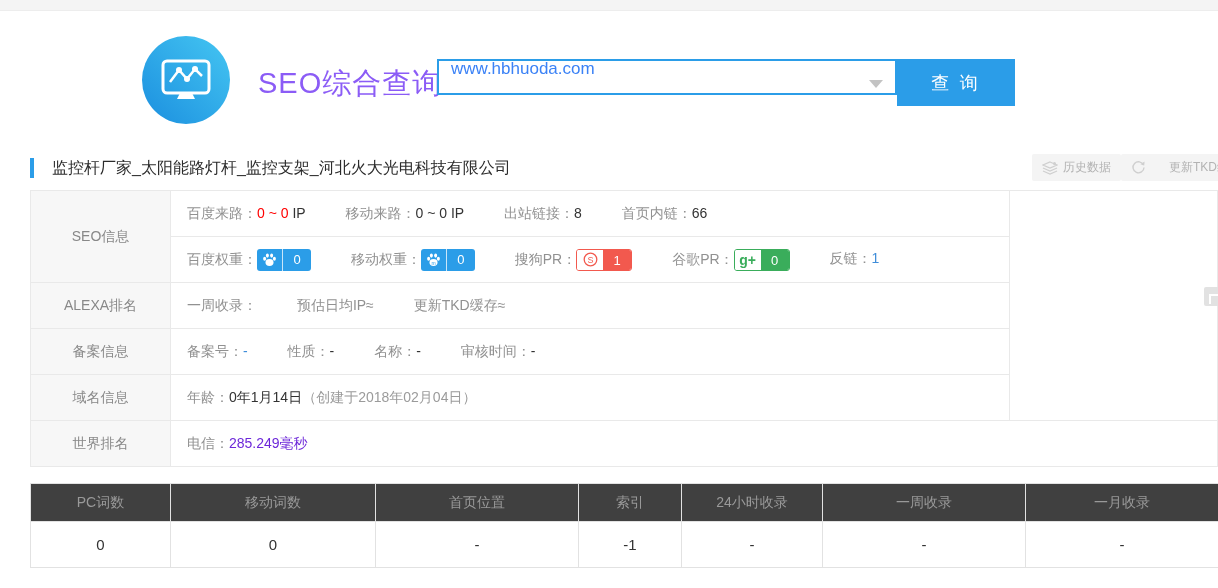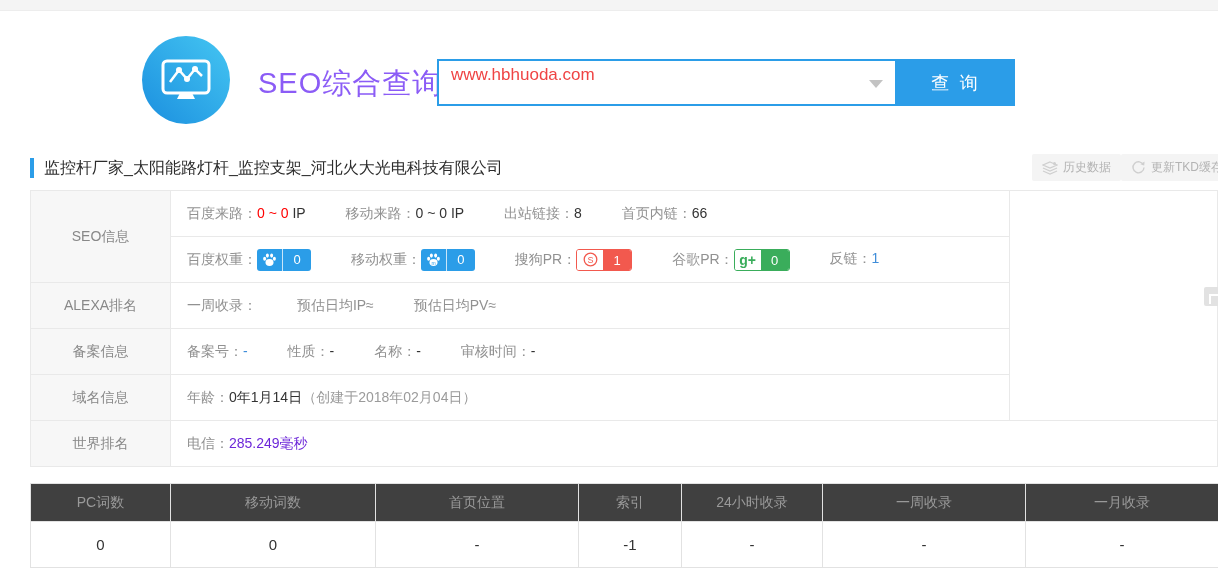--- a/index.html
+++ b/index.html
@@ -7,35 +7,35 @@
     font-family:"Liberation Sans","DejaVu Sans",sans-serif; position:relative; }
 
   .topstrip { position:absolute; left:0; top:0; width:1218px; height:11px;
     background:#f4f4f4; border-bottom:1px solid #ededed; }
 
   
   .logo { position:absolute; left:142px; top:36px; width:88px; height:88px; }
   .app-title { position:absolute; left:258px; top:64px; font-size:29px; color:#8b5cf6; letter-spacing:1px; }
 
   .searchwrap { position:absolute; left:437px; top:59px; display:flex; }
-  .search-input { width:460px; height:47px; border:2px solid #2b9de8; background:#fff;
-    font-size:17px; color:#ef4444; padding:0 40px 16px 12px; outline:none;
+  .search-input { width:460px; height:36px; border:2px solid #2b9de8; background:#fff;
+    font-size:17px; color:#3b82f6; padding:0 40px 16px 12px; outline:none;
     font-family:"Liberation Sans","DejaVu Sans",sans-serif; }
   .dd-arrow { position:absolute; left:432px; top:21px; width:0; height:0; cursor:pointer;
     border-left:7px solid transparent; border-right:7px solid transparent; border-top:8px solid #c3c3c3; }
   .query-btn { width:118px; height:47px; background:#2b9de8; color:#fff; border:none;
     font-size:18px; letter-spacing:3px; cursor:pointer;
     font-family:Liberation Serif, serif; }
 
   
   .result-row { position:absolute; left:30px; top:155px; height:26px; display:flex; align-items:center; }
   .blue-bar { width:4px; height:20px; background:#2b9de8; margin-right:10px; }
-  .result-title { font-size:16px; color:#2b2b2b; }
+  .result-title { font-size:16px; color:#2b2b2b;margin-left:8px; }
   .mini-btn { position:absolute; top:154px; height:27px; background:#f4f4f4; color:#b3b3b3;
-    font-size:12px; display:flex; align-items:center; padding:0 10px; cursor:pointer; border-radius:2px; white-space:nowrap; }
+    font-size:12px; display:flex; align-items:center; padding:0 10px; cursor:pointer; border-radius:2px; white-space:nowrap;justify-content:space-between; }
   .mini-btn svg { margin-right:5px; }
   .btn-history { left:1032px; }
   .btn-refresh { left:1121px; width:130px; }
 
   
   .info-table { position:absolute; left:30px; top:190px; width:1188px; border-collapse:collapse; table-layout:fixed; }
   .info-table td { border:1px solid #e9e9e9; height:46px; font-size:14px; vertical-align:middle; }
   .info-table td.rowlabel { width:140px; background:#f7f7f7; color:#888; text-align:center; }
   .info-table td.content { padding-left:16px; color:#333; }
   .info-table td.sidecell { width:208px; background:#fff; }
@@ -186,21 +186,21 @@
       <span class="item">
         <span class="lab">反链：</span><span class="val-link">1</span>
       </span>
     </td>
   </tr>
   <tr>
     <td class="rowlabel">ALEXA排名</td>
     <td class="content">
       <span class="item lab">一周收录：</span>
       <span class="item lab">预估日均IP≈</span>
-      <span class="item lab">预估日均PV≈</span>
+      <span class="item lab">更新TKD缓存≈</span>
     </td>
   </tr>
   <tr>
     <td class="rowlabel">备案信息</td>
     <td class="content">
       <span class="item"><span class="lab">备案号：</span><span class="val-link">-</span></span>
       <span class="item"><span class="lab">性质：</span><span class="val">-</span></span>
       <span class="item"><span class="lab">名称：</span><span class="val">-</span></span>
       <span class="item"><span class="lab">审核时间：</span><span class="val">-</span></span>
     </td>

